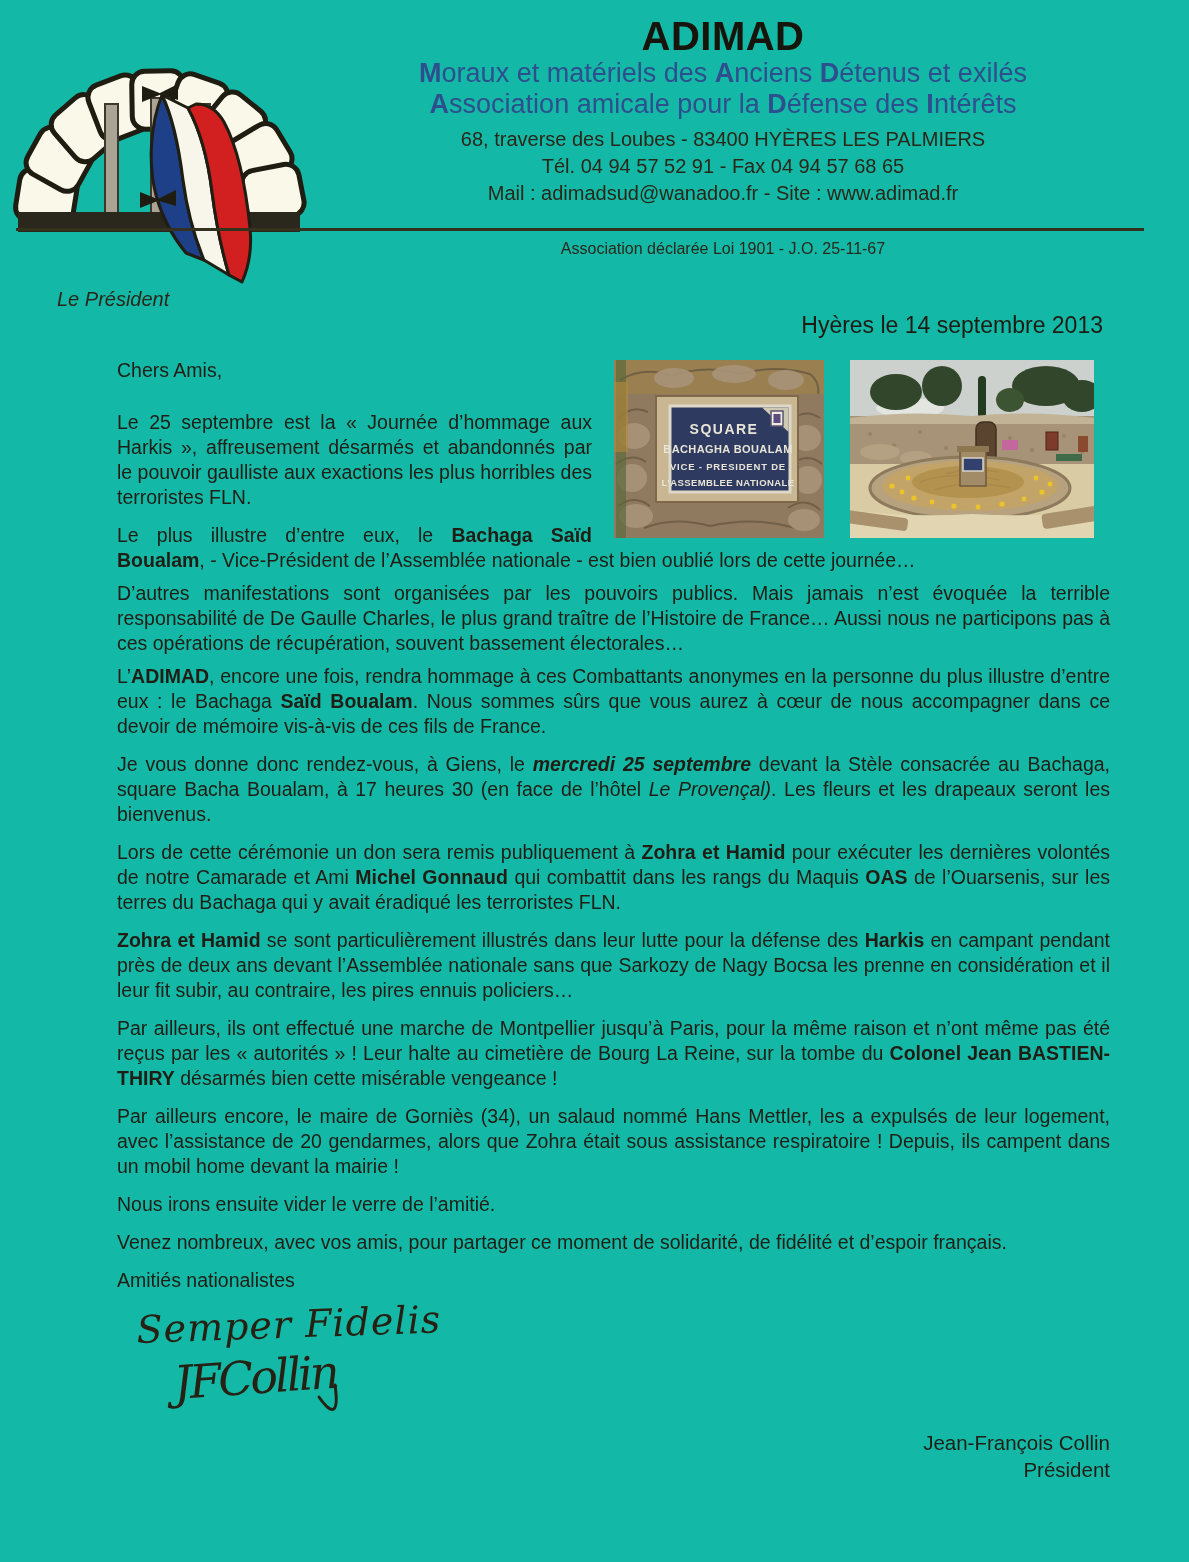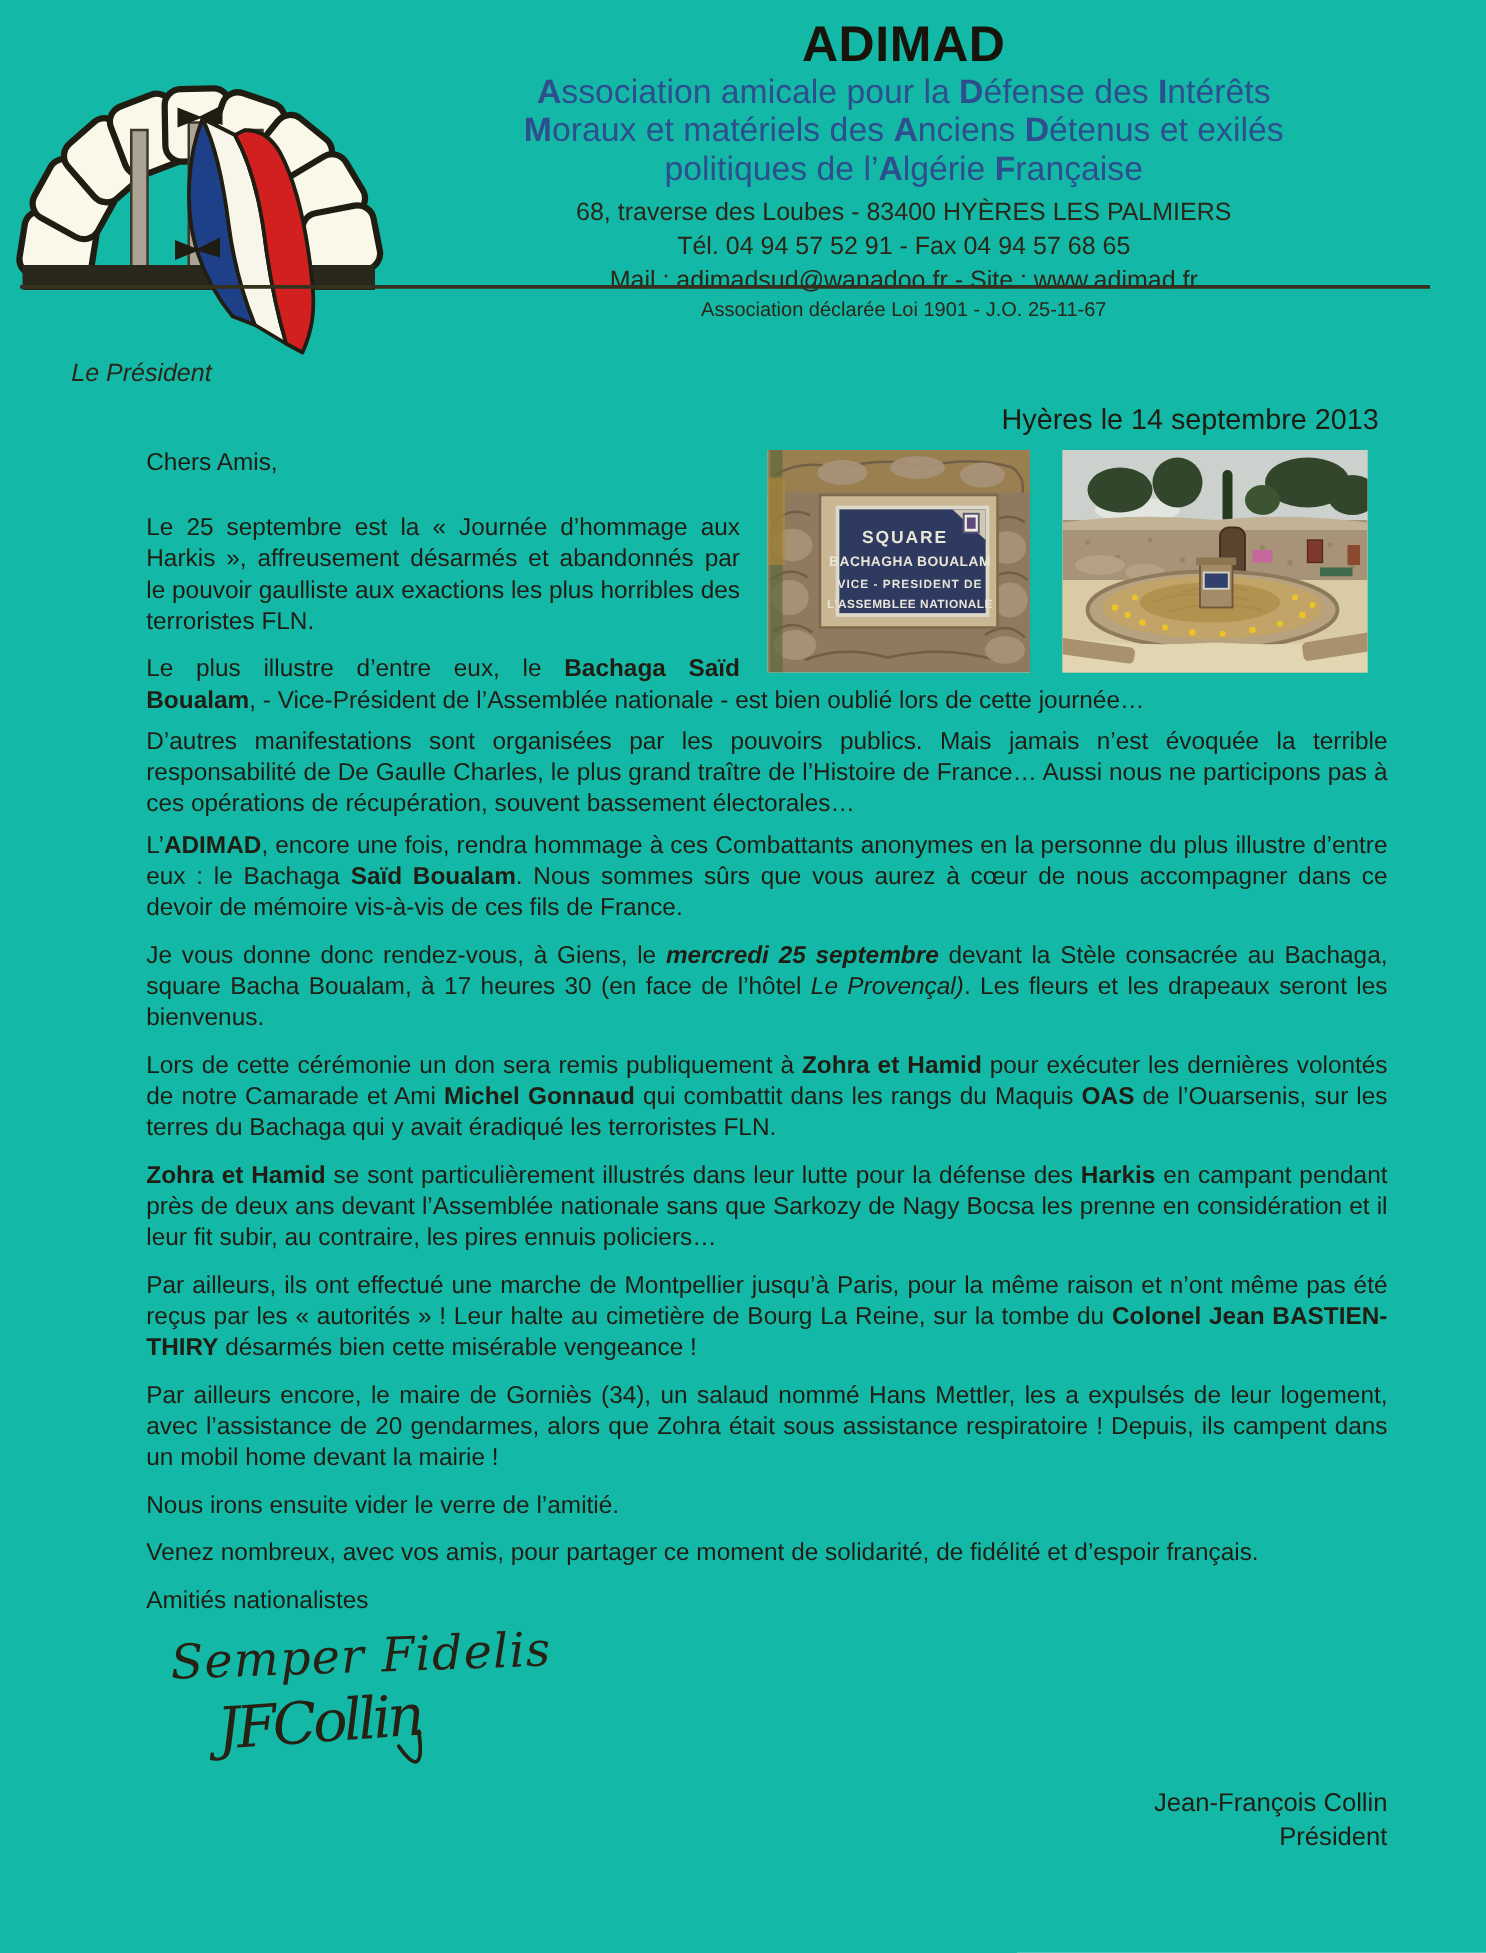--- a/index.html
+++ b/index.html
@@ -11,21 +11,21 @@
   .head-text{position:absolute;left:308px;top:14px;width:830px;text-align:center;}
   .acronym{font-size:40px;font-weight:700;color:#17140b;letter-spacing:.5px;line-height:44px;}
   .org-line{font-size:27px;line-height:31px;color:#2d4f8e;}
   .org-line .b{font-weight:700;}
   .head-addr{font-size:20px;line-height:25px;color:#2a2718;margin-top:2px;}
   .head-addr.first{margin-top:7px;}
   .rule{position:absolute;left:16px;top:228px;width:1128px;height:3px;background:#35311f;}
   .assoc-note{position:absolute;left:308px;top:240px;width:830px;text-align:center;
               font-size:16px;color:#2a2719;}
   .president{position:absolute;left:57px;top:288px;font-size:20px;font-style:italic;color:#2a2719;}
-  .date-line{position:absolute;top:322px;right:86px;font-size:23px;color:#1e1c12;}
+  .date-line{position:absolute;top:312px;right:86px;font-size:23px;color:#1e1c12;}
 
   
   .body{position:absolute;left:117px;top:358px;width:993px;
         font-size:19.5px;line-height:25px;text-align:justify;}
   .photos{float:right;width:496px;margin:2px 0 4px 22px;display:flex;gap:26px;}
   figure{margin:0;}
   .photo{display:block;background:#d8cfae;}
   p{margin:0 0 13px;}
   .salutation{margin-bottom:27px;text-align:left;}
   .tight{margin-bottom:8px;}
@@ -71,23 +71,22 @@
       <g fill="#1f1d12">
         <path d="M132,66 L152,74 L132,82 Z"></path>
           <path d="M168,64 L148,74 L168,80 Z"></path>
         <path d="M130,172 L150,180 L130,188 Z"></path>
           <path d="M166,170 L146,180 L166,186 Z"></path>
       </g>
     </svg>
 
     <div class="head-text">
       <div class="acronym">ADIMAD</div>
+      <div class="org-line"><span class="b">M</span><span>oraux et matériels des </span><span class="b">A</span><span>nciens </span><span class="b">D</span><span>étenus et exilés</span></div>
       <div class="org-line"><span class="b">A</span><span>ssociation amicale pour la </span><span class="b">D</span><span>éfense des </span><span class="b">I</span><span>ntérêts</span></div>
-      <div class="org-line"><span class="b">M</span><span>oraux et matériels des </span><span class="b">A</span><span>nciens </span><span class="b">D</span><span>étenus et exilés</span></div>
-      <div class="org-line"><span>politiques de l’</span><span class="b">A</span><span>lgérie </span><span class="b">F</span><span>rançaise</span></div>
       <div class="head-addr first">68, traverse des Loubes - 83400 HYÈRES LES PALMIERS</div>
       <div class="head-addr">Tél. 04 94 57 52 91 - Fax 04 94 57 68 65</div>
       <div class="head-addr">Mail : adimadsud@wanadoo.fr - Site : www.adimad.fr</div>
     </div>
 
     <div class="rule"></div>
     <div class="assoc-note">Association déclarée Loi 1901 - J.O. 25-11-67</div>
     <div class="president">Le Président</div>
     <div class="date-line">Hyères le 14 septembre 2013</div>
   </header>

